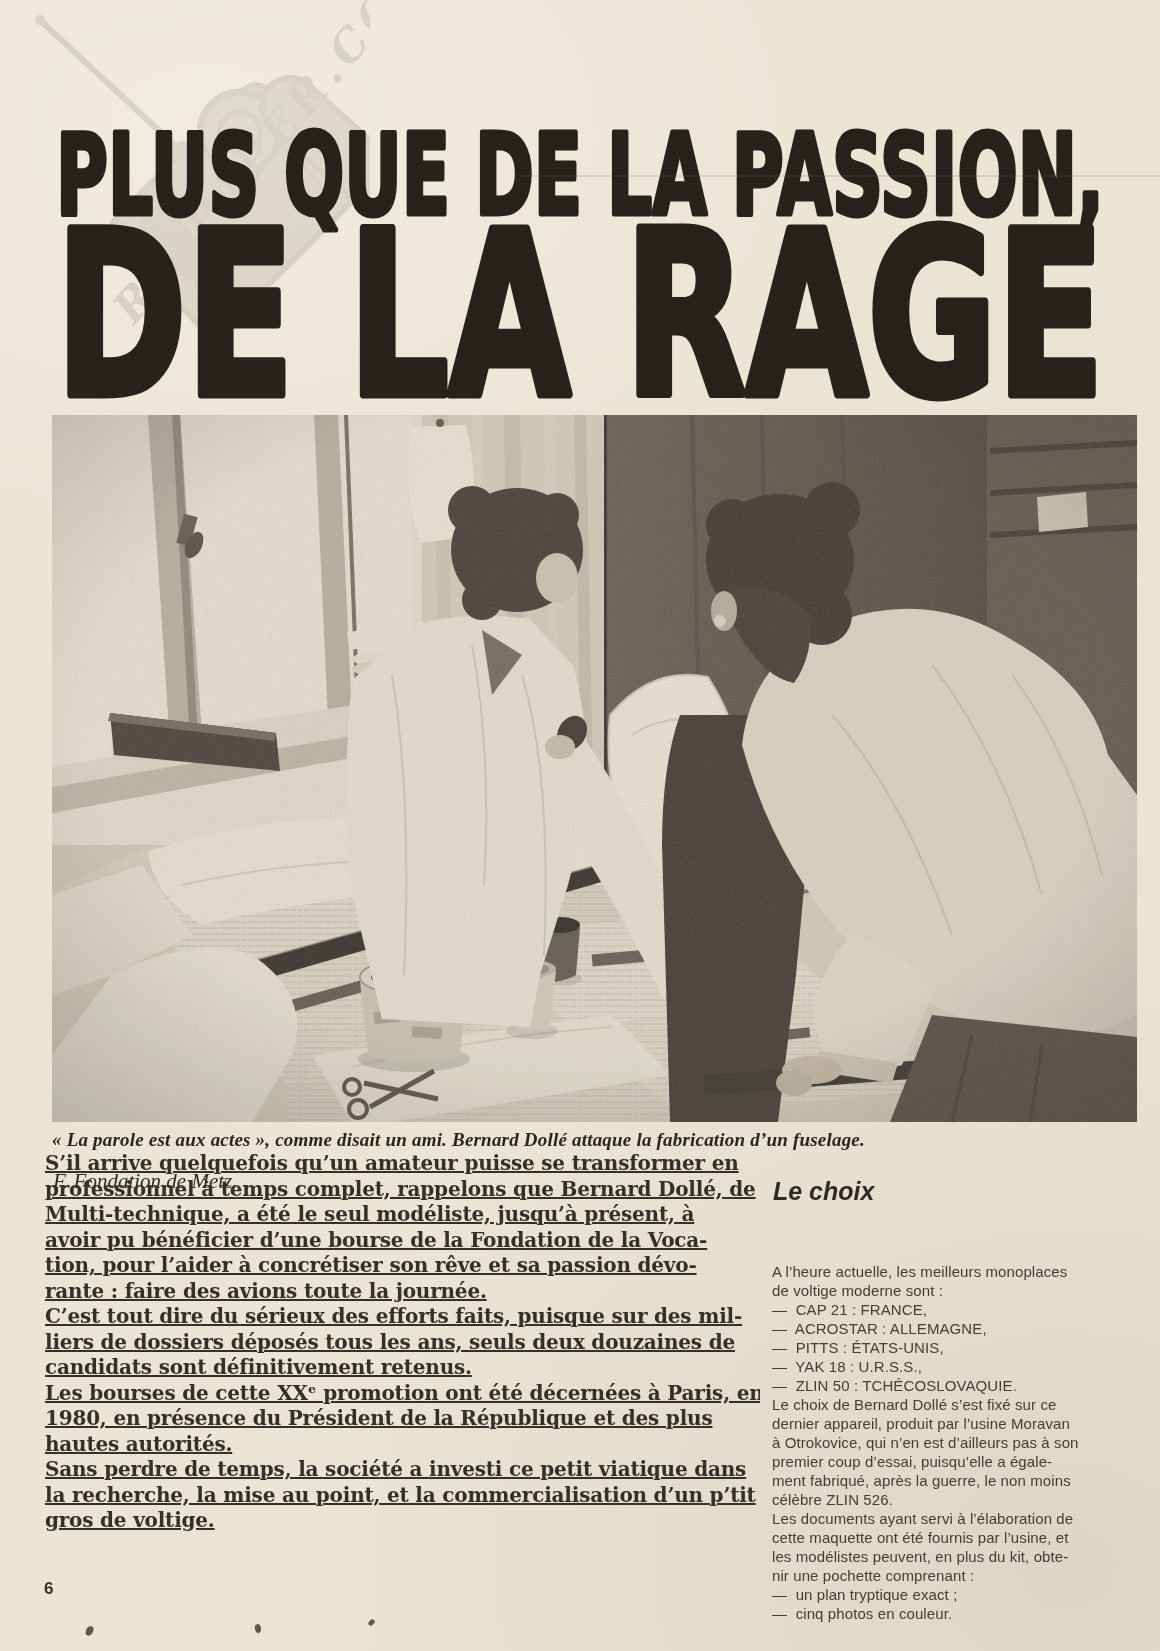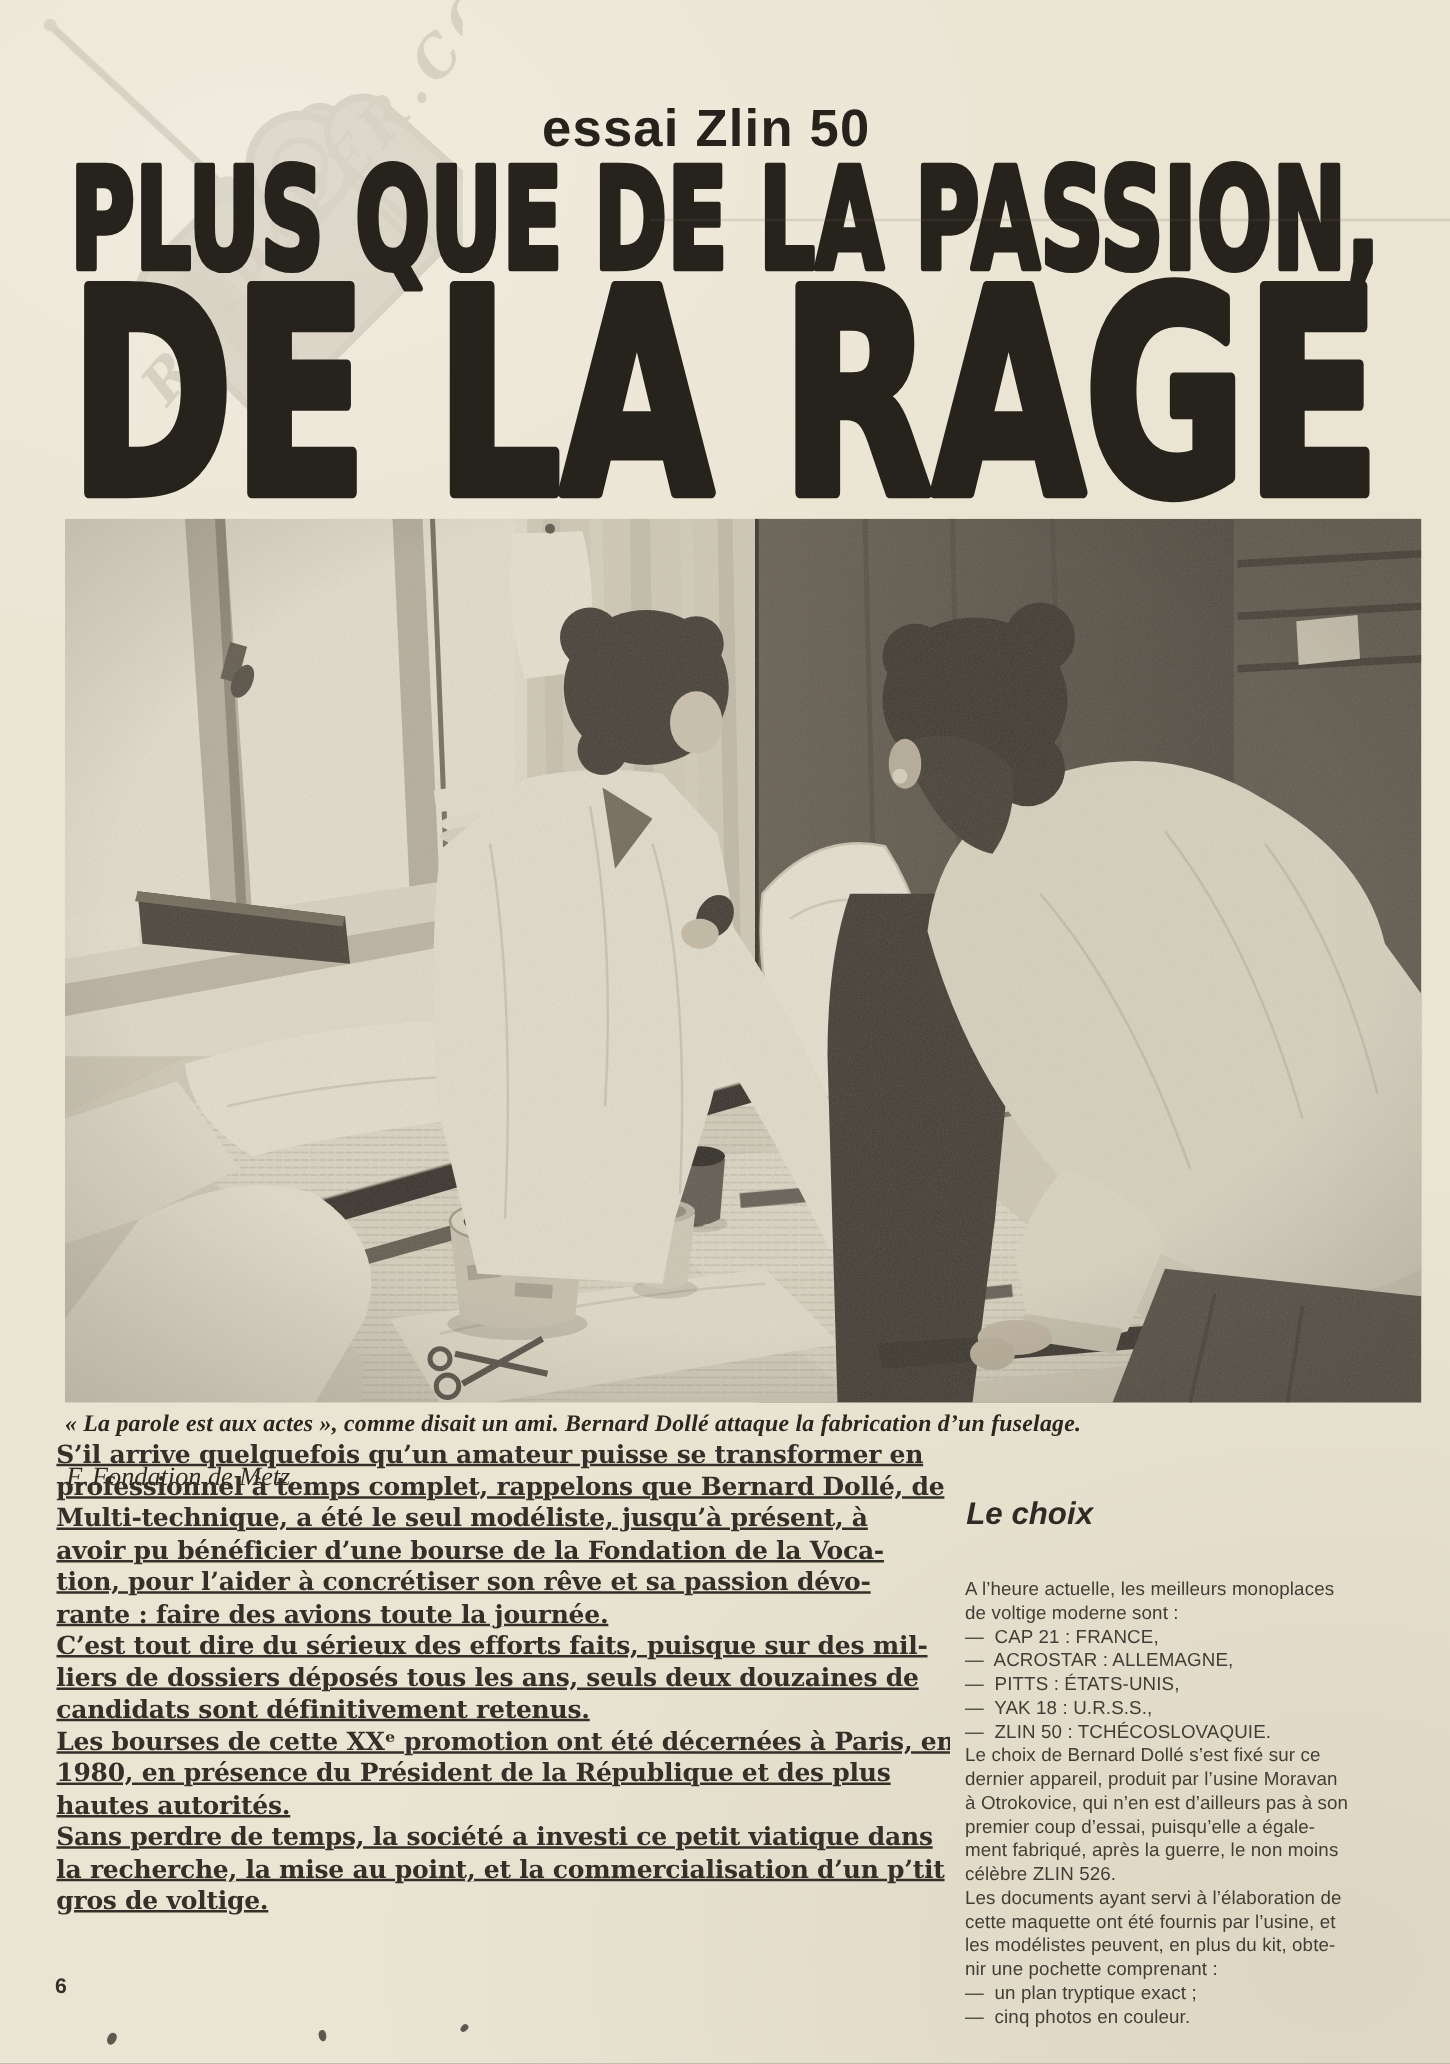--- a/index.html
+++ b/index.html
@@ -39,21 +39,21 @@
     left:53px; top:1170px;
     font:italic 21px/1.1 "Liberation Serif", serif; color:#2e2b25;
   }
   .article-body{
     left:45px; top:1151px; width:715px; height:392px; overflow:hidden;
     font:bold 20px/25.5px "DejaVu Serif", serif;
     color:var(--body-ink,#33302a); white-space:pre; letter-spacing:-.2px;text-decoration:underline;
   }
   .sidebar-title{
     left:773px; top:1178px;
-    font:bold italic 25px/1.1 "Liberation Sans", sans-serif; color:#2e2b26;margin-top:20px;
+    font:bold italic 25px/1.1 "Liberation Sans", sans-serif; color:#2e2b26;
   }
   .sidebar-body{
     left:772px; top:1214px; width:372px; height:372px; overflow:hidden;
     font:15px/19px "Liberation Sans", sans-serif;
     color:var(--sidebar-ink,#413e36); white-space:pre; letter-spacing:.1px;margin-top:48px;
   }
   .page-number{
     left:44px; top:1580px;
     font:bold 17px/1 "Liberation Sans", sans-serif; color:#34312a;
   }
@@ -84,21 +84,20 @@
       <circle cx="210" cy="132" r="40" stroke-width="7" fill="#837c6d"></circle>
       <circle cx="210" cy="132" r="20" stroke-width="5" fill="none"></circle>
       <circle cx="152" cy="152" r="11" stroke="none"></circle>
       <g transform="rotate(42 300 142)">
         <rect x="218" y="114" width="165" height="56" rx="28" stroke-width="6" fill="#7b7466"></rect>
       </g>
       <text transform="translate(104,326) rotate(-50)" font-family="DejaVu Serif, serif" font-style="italic" font-weight="bold" font-size="44" letter-spacing="7" fill="#5d5749" stroke="none">RC-PAPER.COM</text>
     </g>
   </svg>
 
-  <div class="abs kicker">essai Zlin 50</div>
 
   <svg class="abs headline-svg" width="1056" height="286" viewBox="0 0 1056 286">
     <text x="4" y="96" font-size="112" stroke-width="5" textLength="1048" lengthAdjust="spacingAndGlyphs">PLUS QUE DE LA PASSION,</text>
     <text x="4" y="276" font-size="226" stroke-width="9" textLength="1048" lengthAdjust="spacingAndGlyphs">DE LA RAGE</text>
   </svg>
 
   <svg class="abs photo-svg" width="1085" height="707" viewBox="0 0 1085 707">
     <defs>
       <pattern id="np" width="7" height="6" patternUnits="userSpaceOnUse">
         <line x1="0" y1="3" x2="6" y2="3" stroke="#6e685a" stroke-width="1.1" opacity="0.45"></line>

